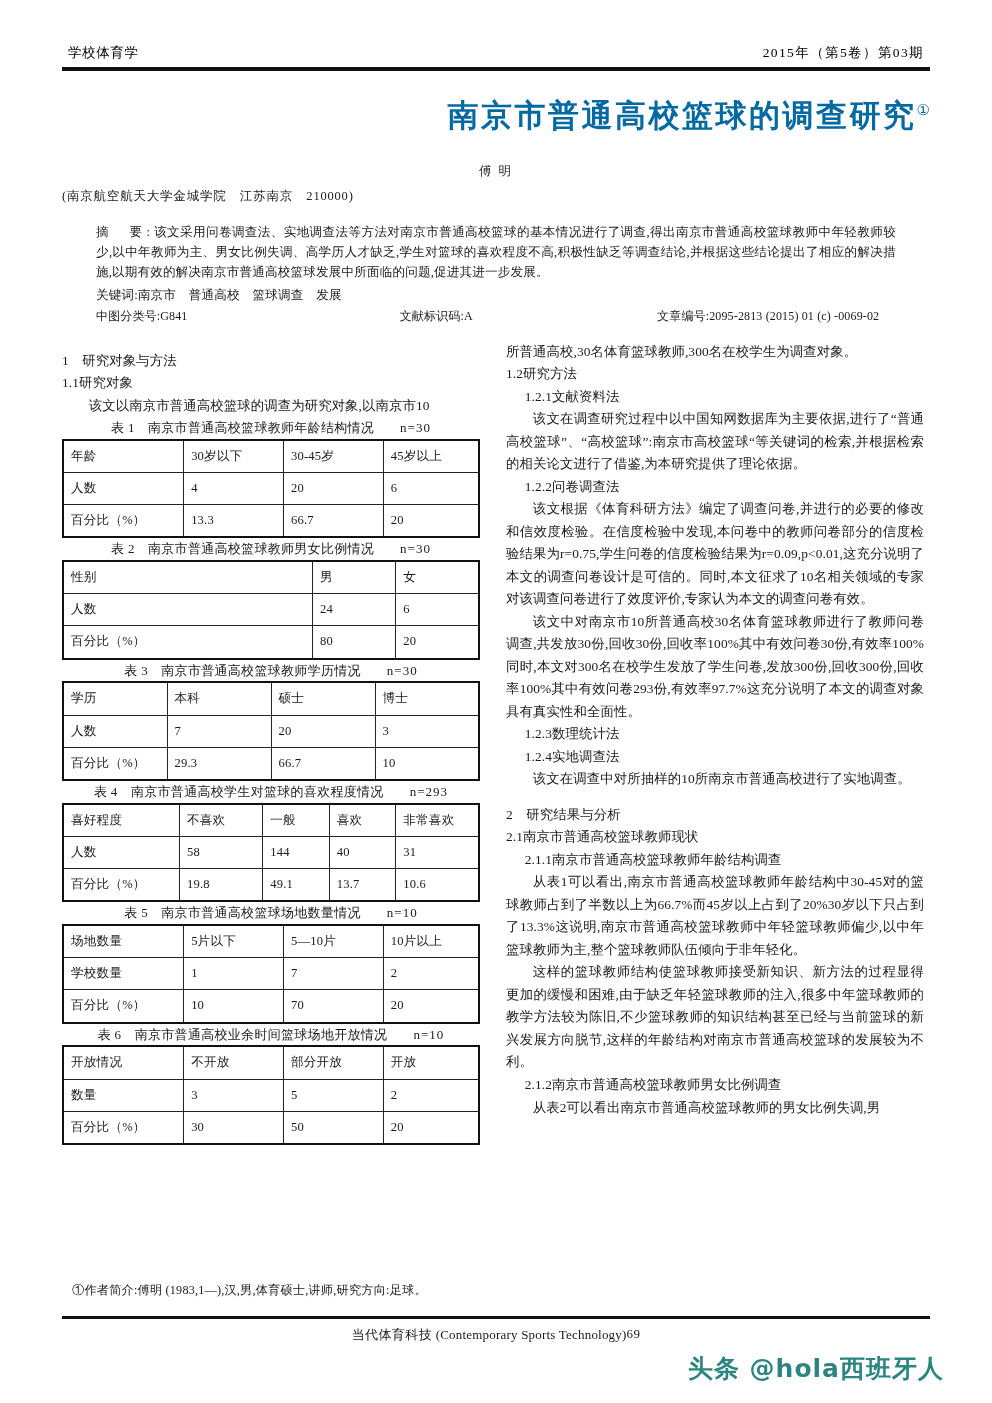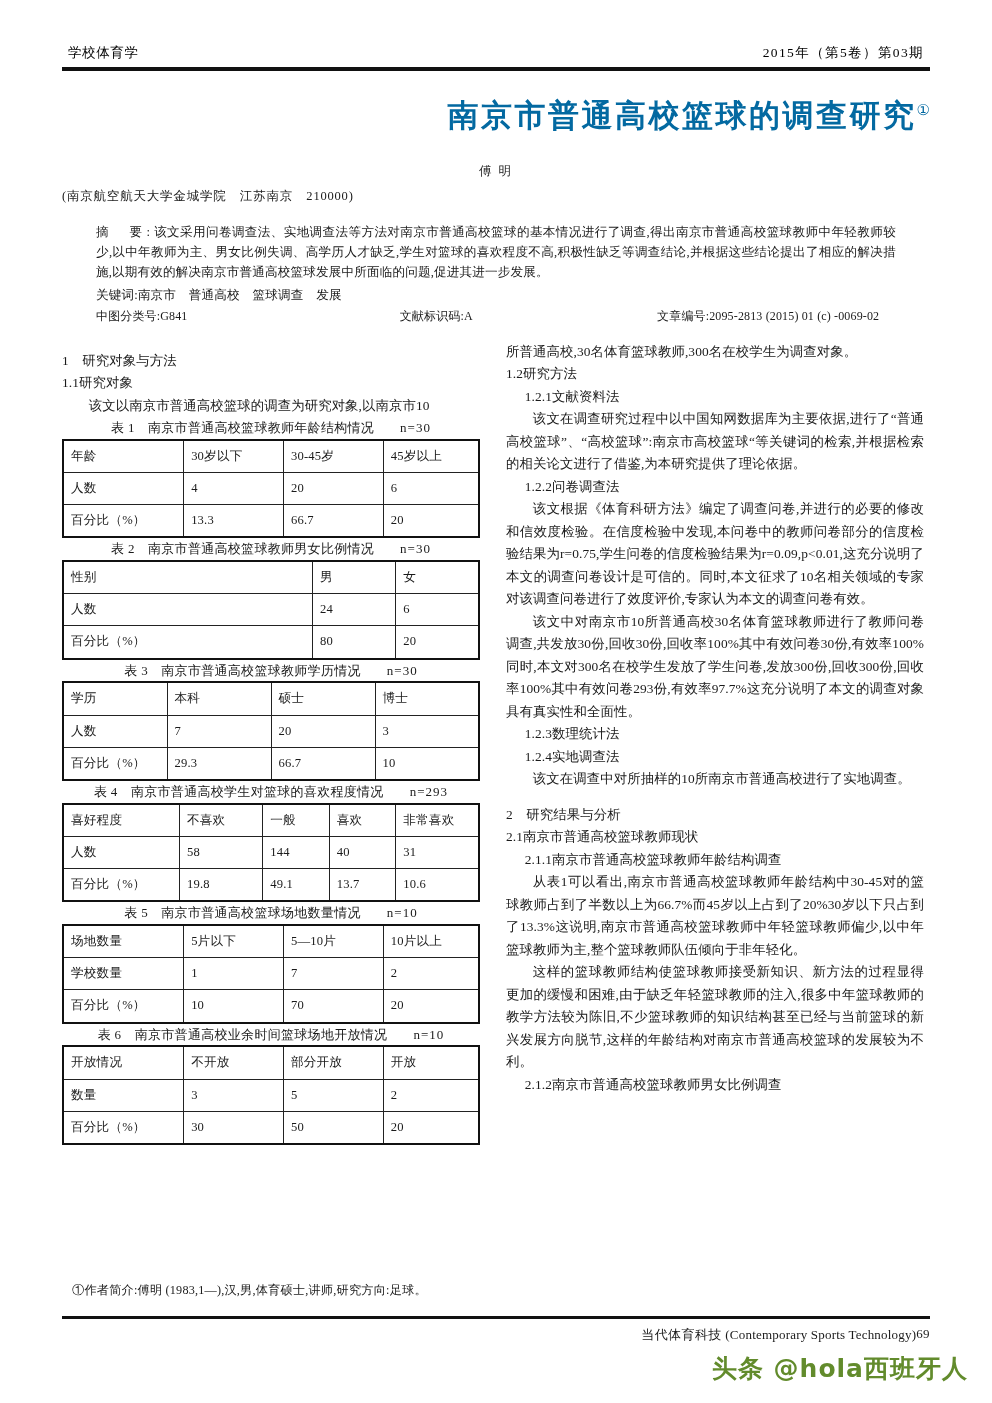--- a/index.html
+++ b/index.html
@@ -144,32 +144,32 @@
     width: 868px;
     height: 2.6px;
     background: #111;
   }
   .footer {
     position: absolute;
     left: 62px;
     top: 1326px;
     width: 868px;
     display: flex;
-    justify-content: flex-end;
+    justify-content: center;
     font-size: 13px;
     letter-spacing: 0.4px;
   }
   .footer .eng { font-family: "Liberation Serif", serif; letter-spacing: 0.2px; }
   .watermark {
     position: absolute;
-    right: 24px;
+    right: 48px;
     top: 1352px;
     font-size: 25px;
     font-weight: 700;
-    color: #4d7c0f;
+    color: #0f766e;
     letter-spacing: 1px;
     opacity: 0.88;
     font-family: "DejaVu Sans", sans-serif;
   }
 </style>
 </head>
 <body>
 
 <div class="page">
 
@@ -393,20 +393,21 @@
       <p class="h3">1.2.3数理统计法</p>
       <p class="h3">1.2.4实地调查法</p>
       <p class="ind">该文在调查中对所抽样的10所南京市普通高校进行了实地调查。</p>
       <div class="spacer"></div>
       <p>2　研究结果与分析</p>
       <p>2.1南京市普通高校篮球教师现状</p>
       <p class="h3">2.1.1南京市普通高校篮球教师年龄结构调查</p>
       <p class="ind">从表1可以看出,南京市普通高校篮球教师年龄结构中30-45对的篮球教师占到了半数以上为66.7%而45岁以上占到了20%30岁以下只占到了13.3%这说明,南京市普通高校篮球教师中年轻篮球教师偏少,以中年篮球教师为主,整个篮球教师队伍倾向于非年轻化。</p>
       <p class="ind">这样的篮球教师结构使篮球教师接受新知识、新方法的过程显得更加的缓慢和困难,由于缺乏年轻篮球教师的注入,很多中年篮球教师的教学方法较为陈旧,不少篮球教师的知识结构甚至已经与当前篮球的新兴发展方向脱节,这样的年龄结构对南京市普通高校篮球的发展较为不利。</p>
       <p class="h3">2.1.2南京市普通高校篮球教师男女比例调查</p>
+      <p class="ind">从表2可以看出南京市普通高校篮球教师的男女比例失调,男</p>
     </div>
 
   </div>
 </div>
 
 <div class="fnote">①作者简介:傅明 (1983,1—),汉,男,体育硕士,讲师,研究方向:足球。</div>
 <div class="rule-foot"></div>
 <div class="footer">
   <span><span>当代体育科技</span> <span class="eng">(Contemporary Sports Technology)</span></span>
   <span>69</span>

